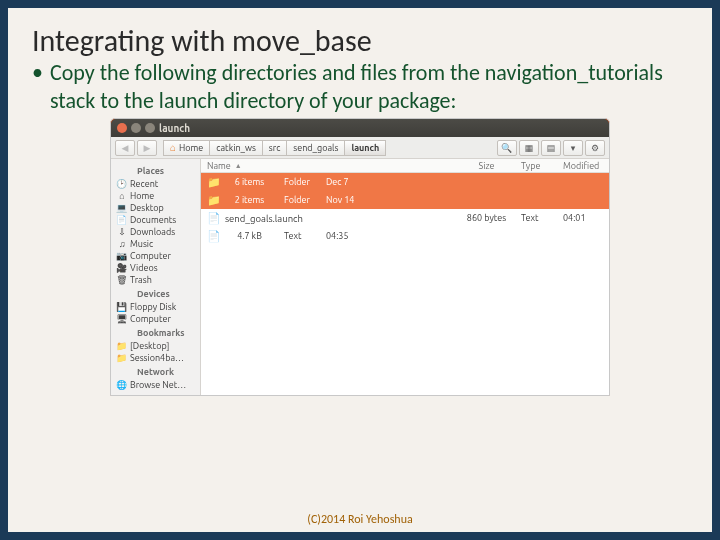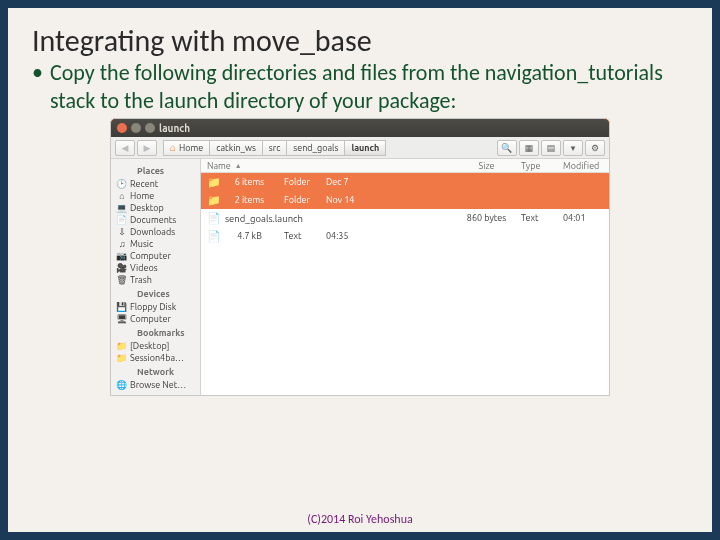--- a/index.html
+++ b/index.html
@@ -161,21 +161,21 @@
   .folder { color: #e9a146; }
   .textf { color: #888; }
   .row .rname { flex:1; }
   .row .c2, .row .c3, .row .c4 { font-size: 9px; }
   .footer {
     position: absolute;
     bottom: 6px;
     left: 0; right: 0;
     text-align: center;
     font-size: 12px;
-    color: #701a75;
+    color: #a16207;
   }
 </style>
 </head>
 <body>
 
 <div class="slide">
   <div class="title">Integrating with move_base</div>
   <div class="bullet">Copy the following directories and files from the navigation_tutorials stack to the launch directory of your package:</div>
 
   <div class="fm">

